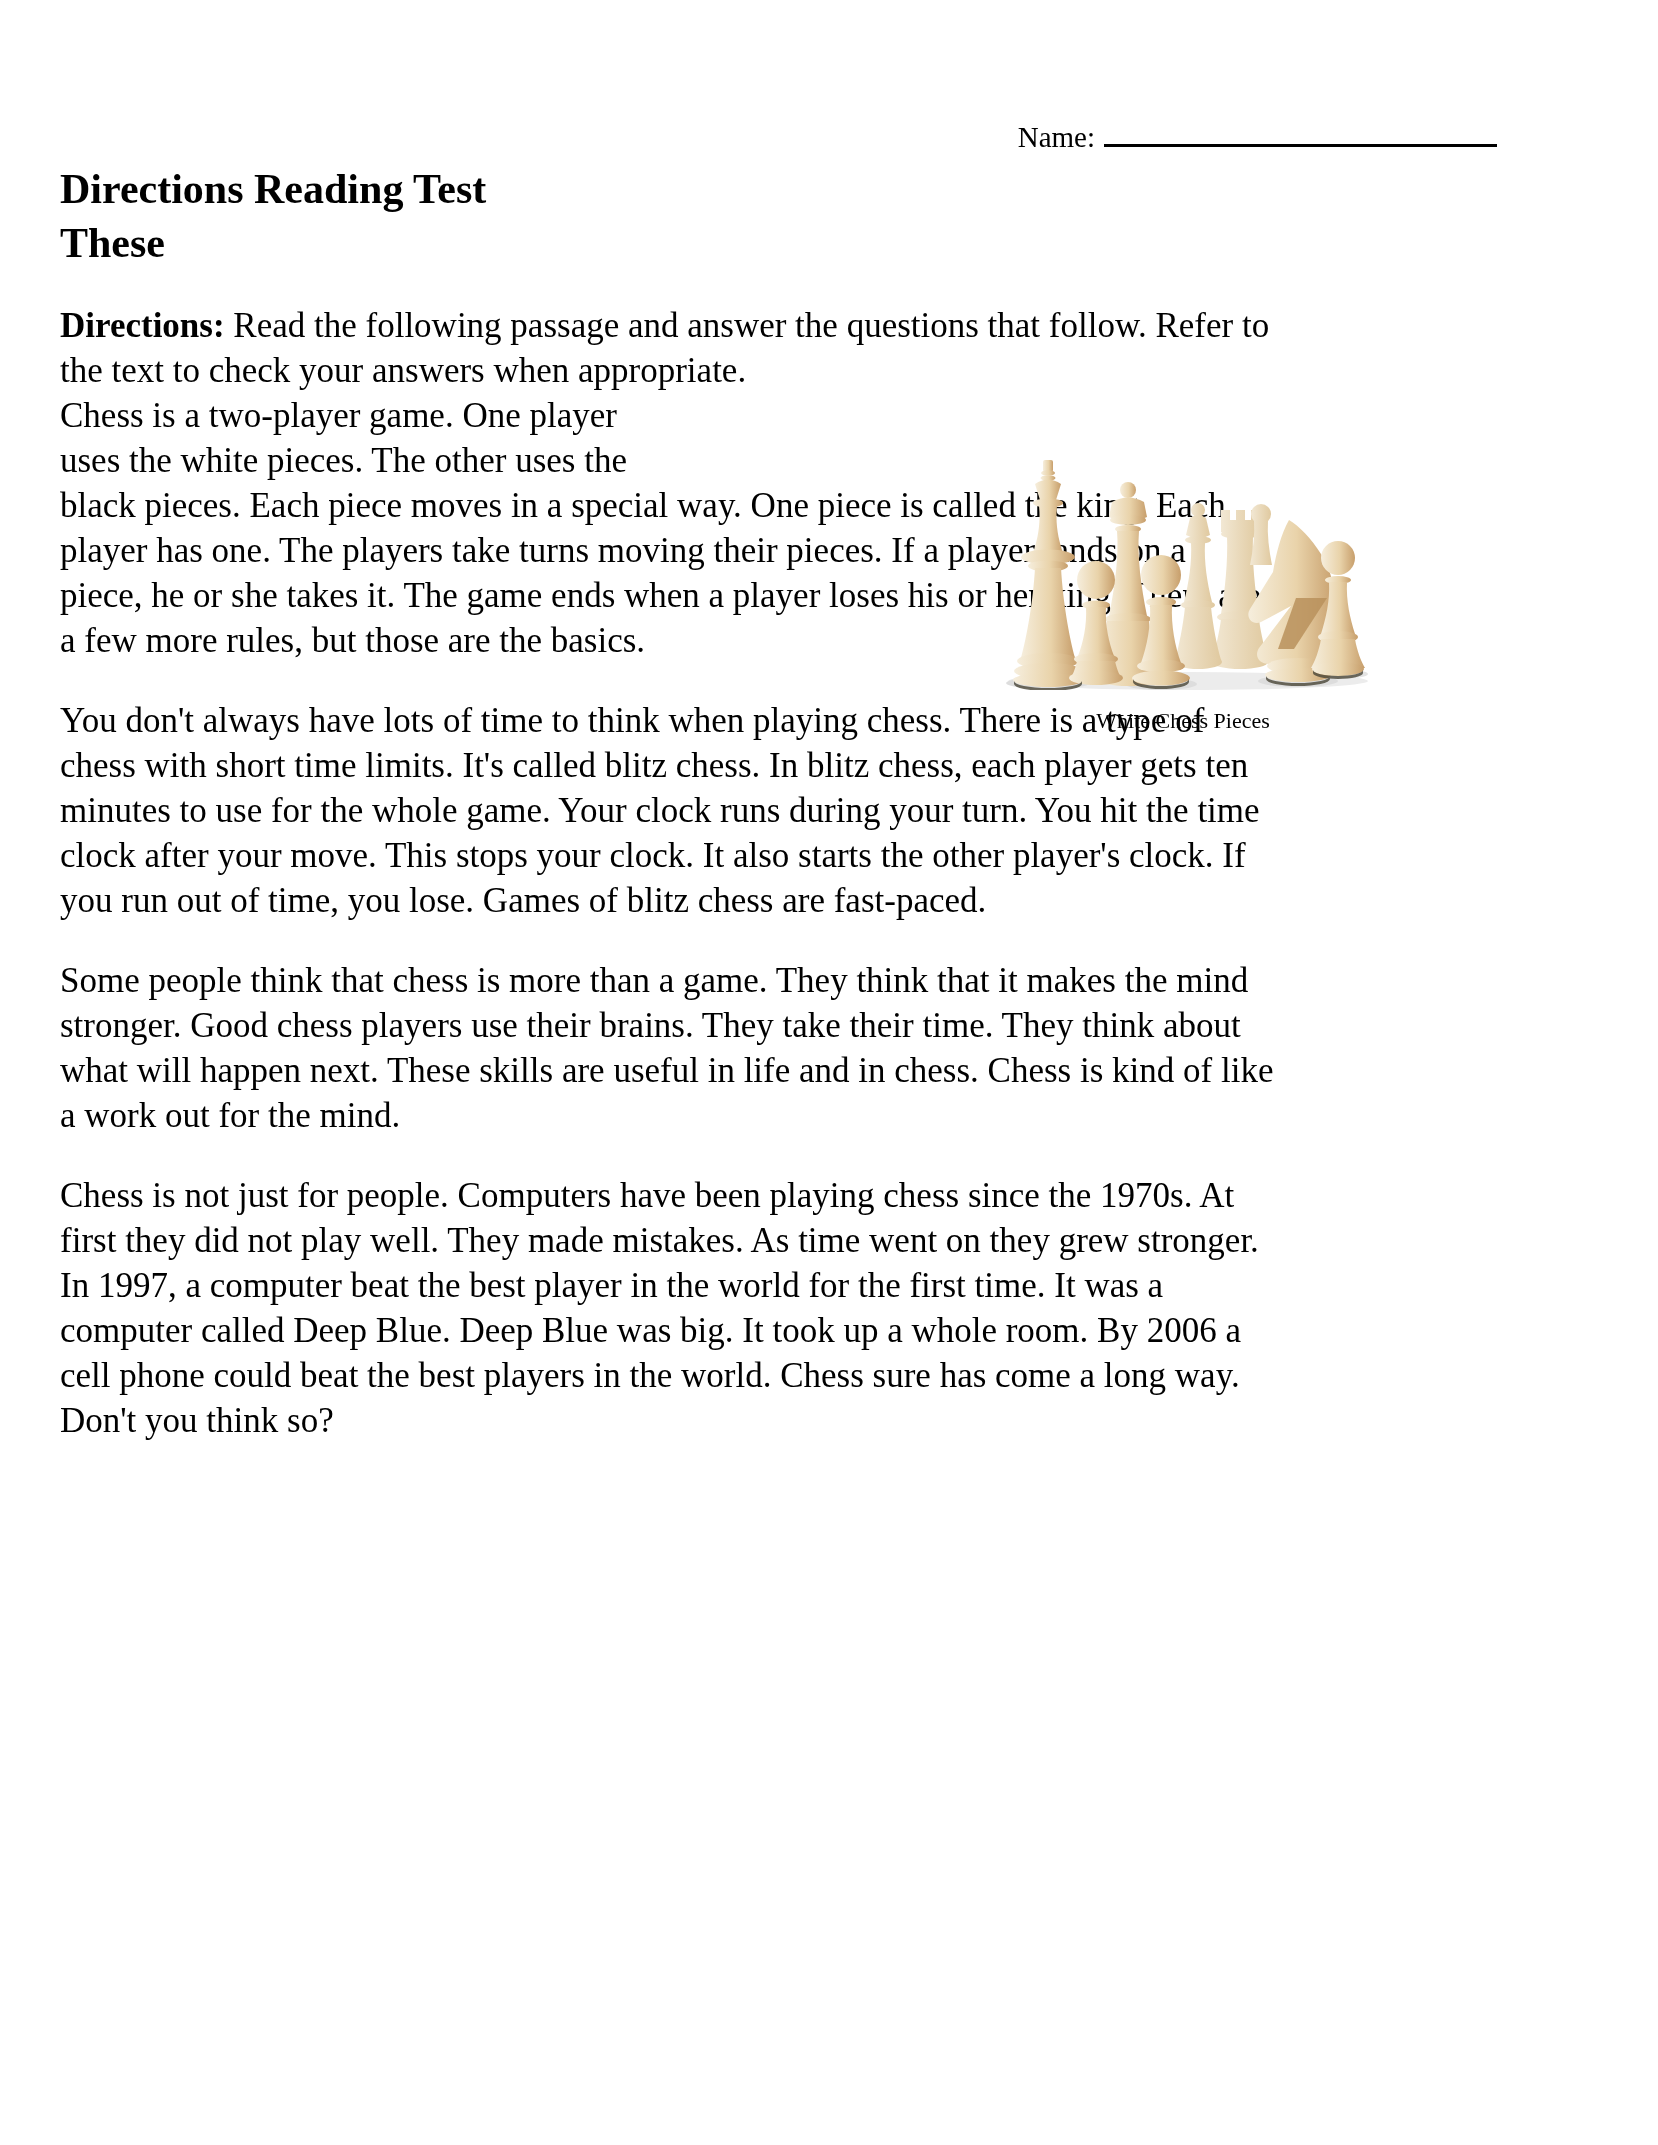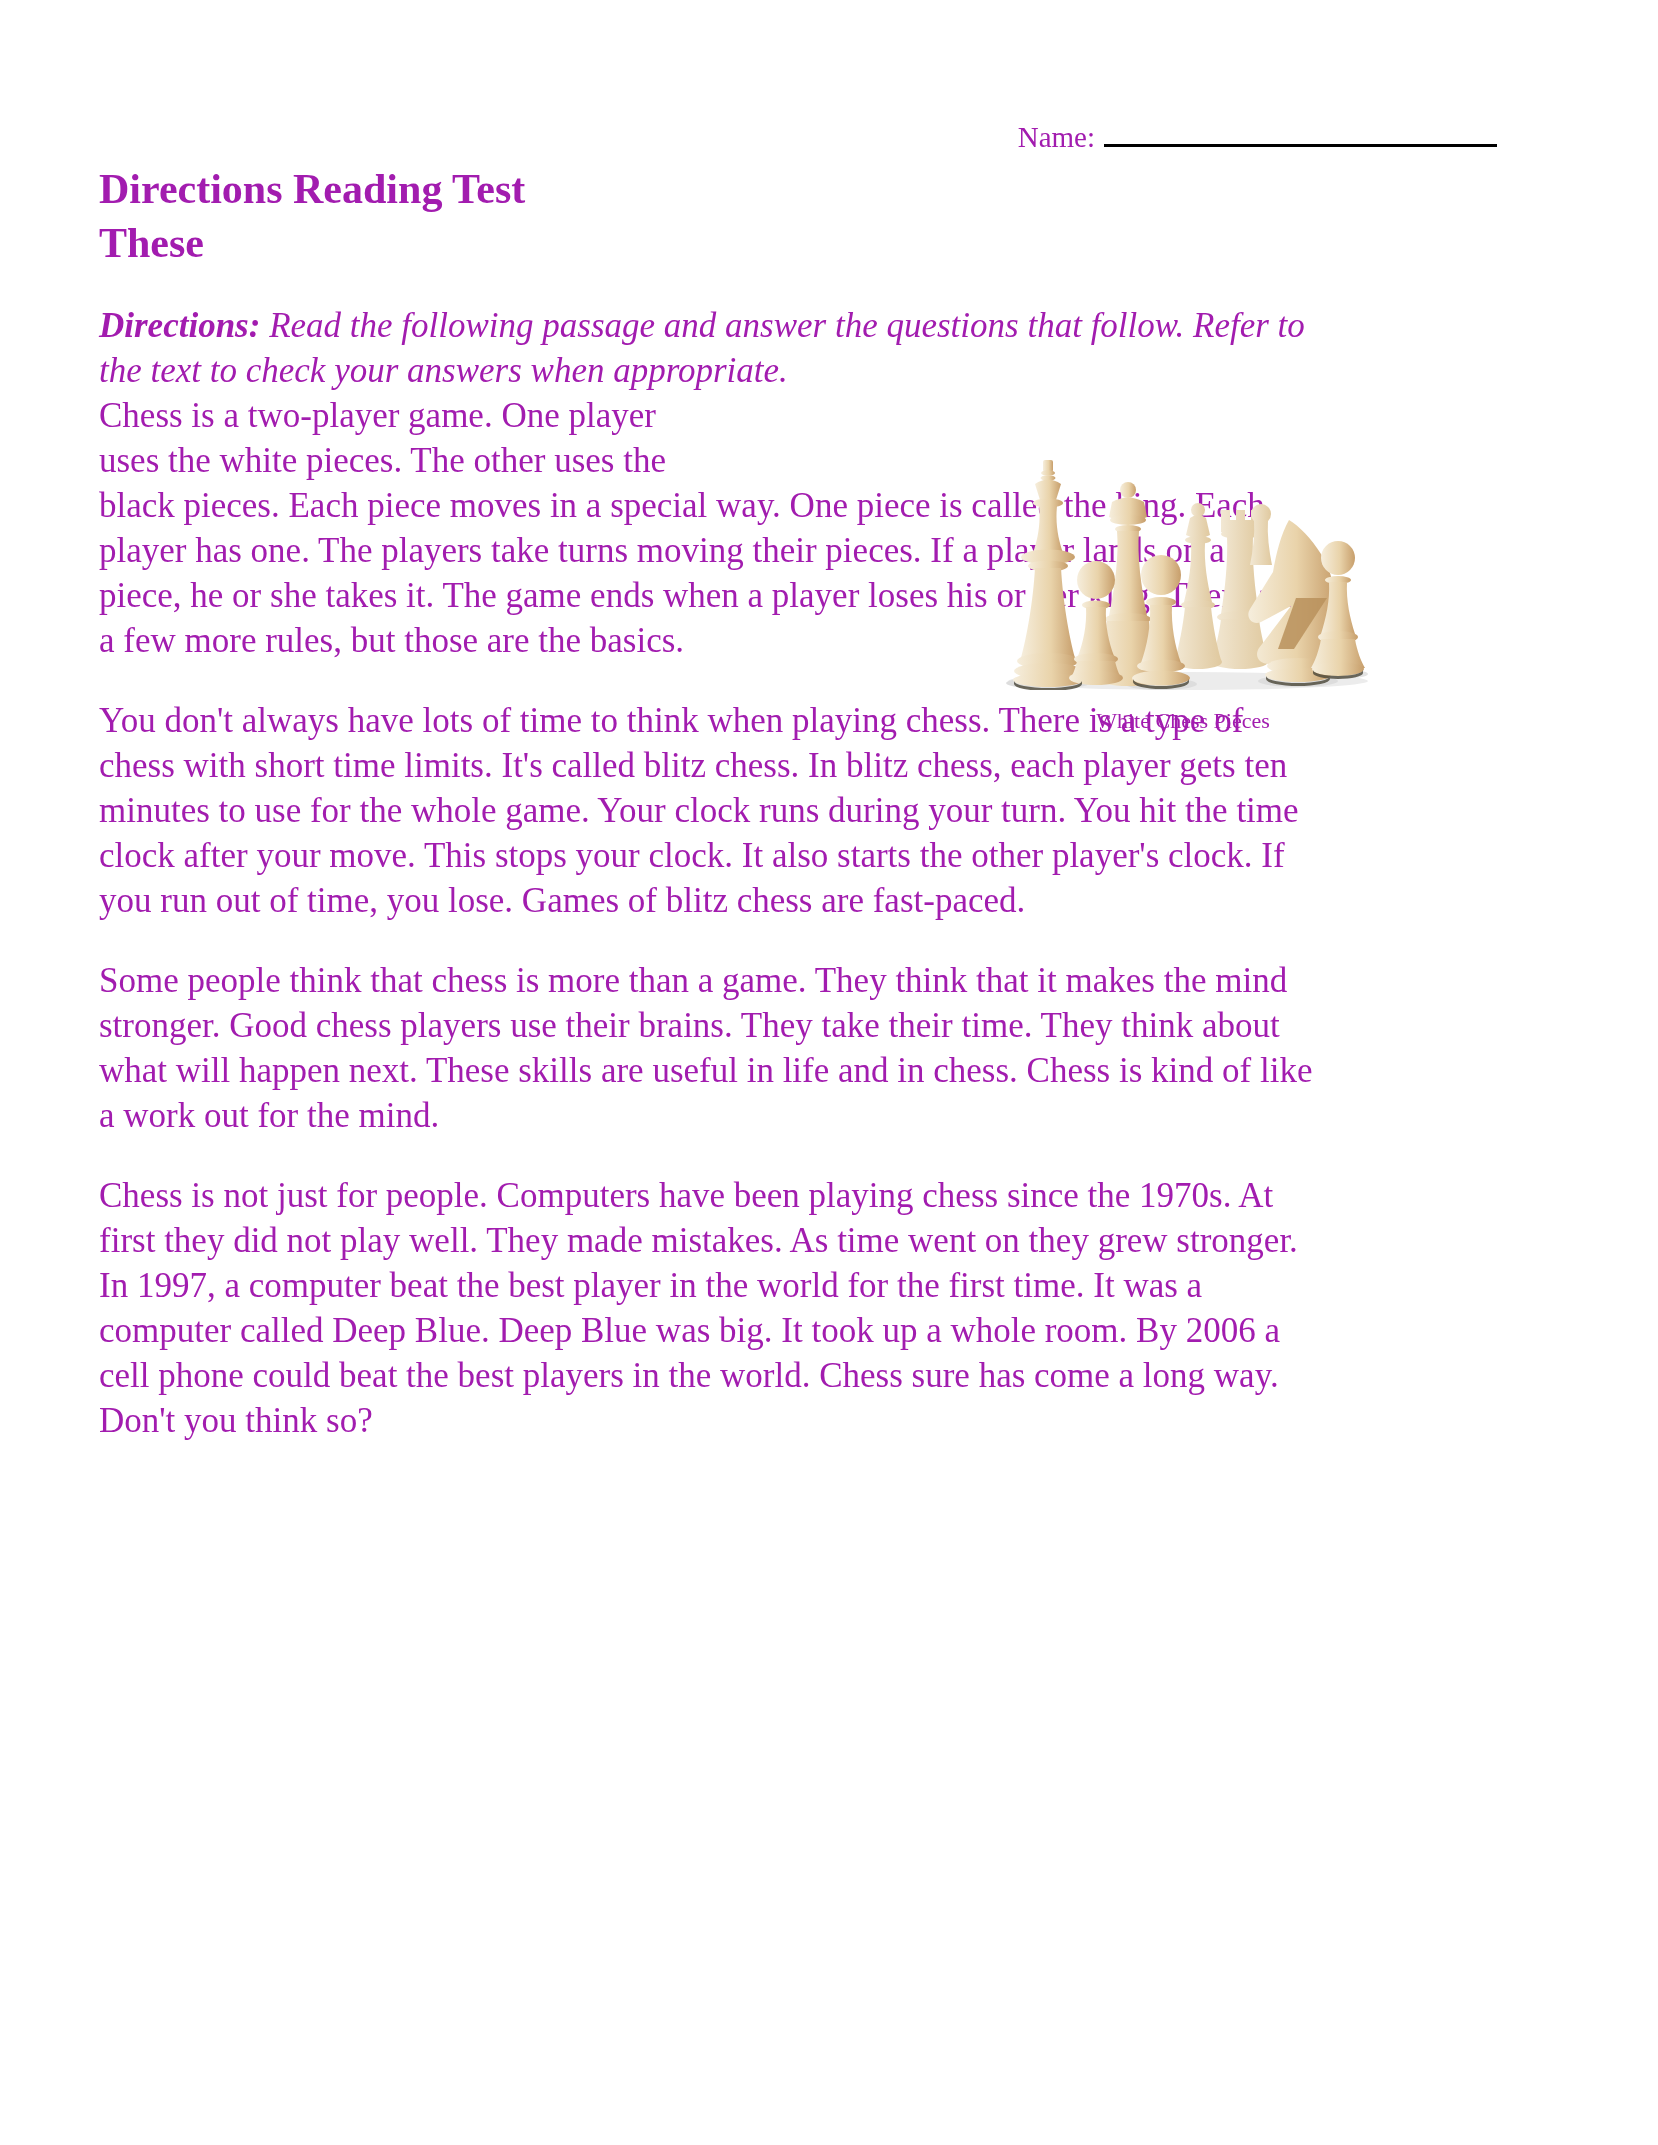--- a/index.html
+++ b/index.html
@@ -1,22 +1,22 @@
 <!DOCTYPE html>
 <html><head>
 <meta charset="utf-8">
 <style>
   html,body{margin:0;padding:0;background:#ffffff;}
   .page{
     position:relative;
     width:1658px;height:2145px;
     box-sizing:border-box;
-    padding:120px 0 0 99px;
+    padding:120px 0 0 60px;
     background:#ffffff;
-    color:#a21caf;
+    color:#000000;
     font-family:"Liberation Serif","DejaVu Serif",serif;
     overflow:hidden;
   }
   .name-row{
     display:flex;
     justify-content:flex-end;
     align-items:baseline;
     padding-right:161px;
     height:34px;
     line-height:34px;
@@ -36,21 +36,21 @@
     font-weight:bold;
     line-height:54px;
     white-space:pre;
   }
   .para{
     margin:0 0 35px 0;
     font-size:35px;
     line-height:45px;
     white-space:pre;
   }
-  .directions{margin-top:33px;margin-bottom:0;font-style:italic;}
+  .directions{margin-top:33px;margin-bottom:0;}
   .first-para{margin-top:40px;}
   .figure{
     position:absolute;
     left:988px;
     top:450px;
     width:390px;
     text-align:center;
   }
   .figure svg{display:block;margin:0 auto;}
   .figure-caption{

